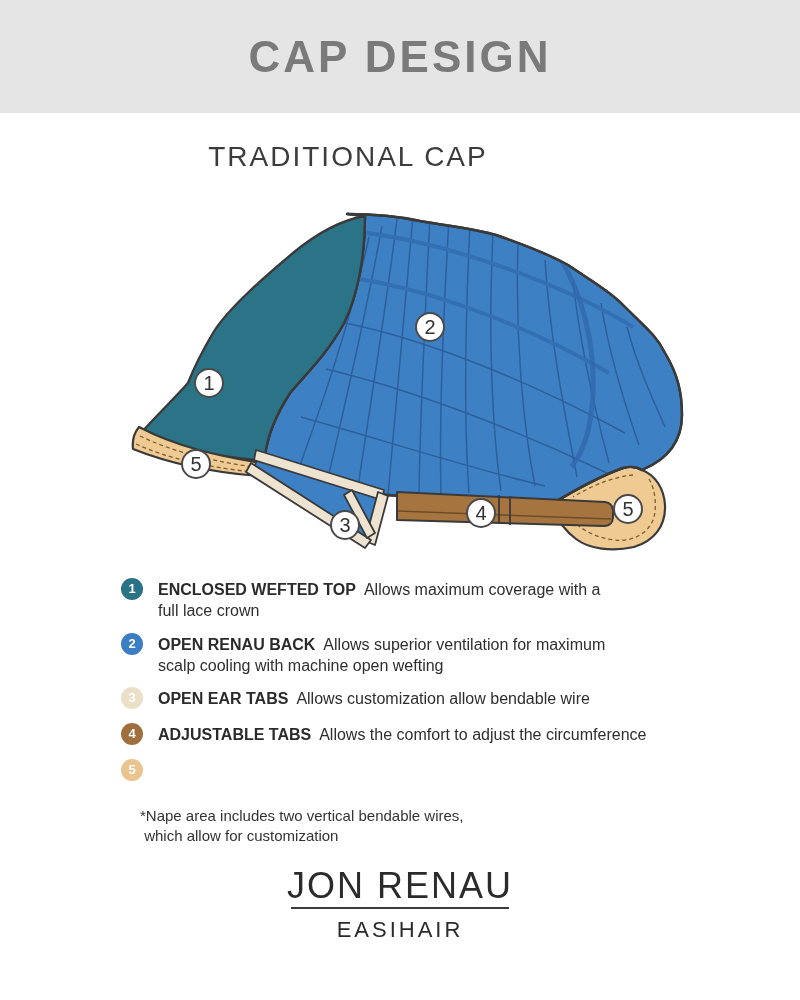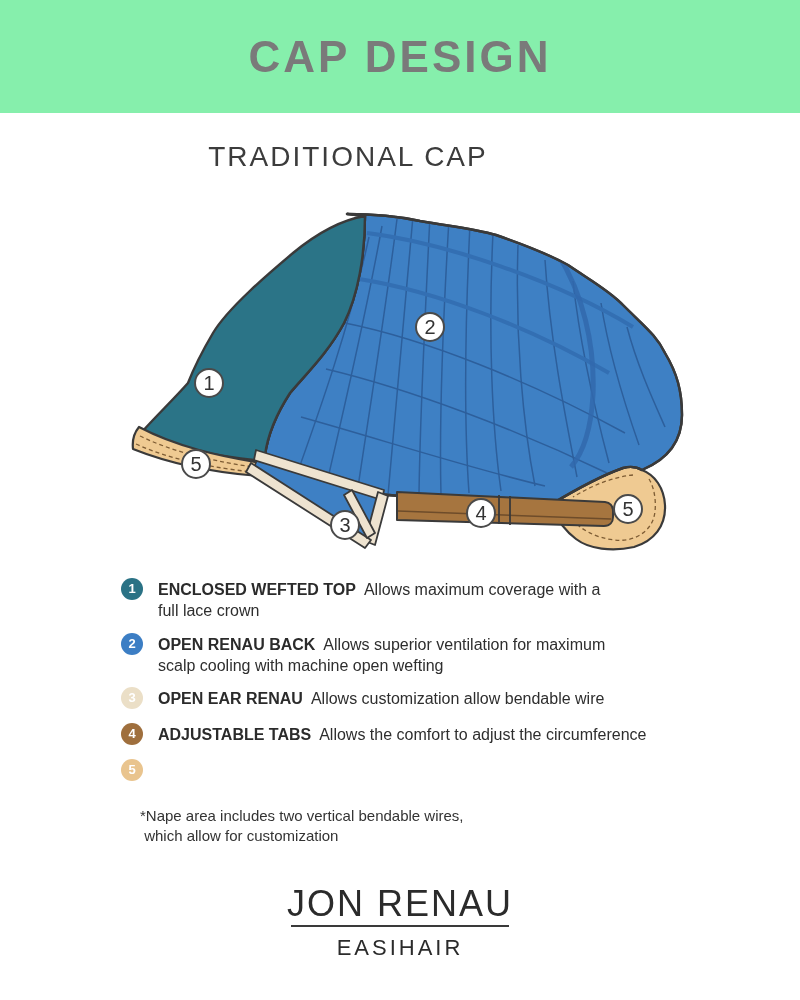--- a/index.html
+++ b/index.html
@@ -1,34 +1,34 @@
 <!DOCTYPE html>
 <html><head>
 <meta charset="utf-8">
 <style>
   * { margin:0; padding:0; box-sizing:border-box; }
   html,body { width:800px; height:1000px; background:#fff; font-family:"Liberation Sans", sans-serif; position:relative; overflow:hidden; }
   .page { position:absolute; inset:0; width:800px; height:1000px; }
 
-  .header { position:absolute; left:0; top:0; width:800px; height:113px; background:#86efac; display:flex; align-items:center; justify-content:center; }
+  .header { position:absolute; left:0; top:0; width:800px; height:113px; background:#e5e5e5; display:flex; align-items:center; justify-content:center; }
   .header-title { font-size:44px; font-weight:bold; letter-spacing:3px; color:#7a7a7a; }
 
   .subtitle { position:absolute; left:0; top:141px; width:696px; text-align:center; font-size:28px; letter-spacing:2px; color:#3c3c3c; }
 
   .diagram-svg { position:absolute; left:125px; top:195px; }
 
   .legend-item { position:absolute; left:121px; width:640px; display:flex; align-items:flex-start; }
   .badge { flex:none; width:22px; height:22px; border-radius:50%; color:#fff; font-size:13px; font-weight:bold; text-align:center; line-height:22px; margin-right:15px; margin-top:1px; }
   .ltext { font-size:16px; line-height:21px; color:#2e2e2e; padding-top:2px; }
   .llabel { font-weight:bold; margin-right:8px; color:#2b2b2b;margin-top:36px; }
   .ldesc { white-space:pre-line; }
 
   .footnote { position:absolute; left:140px; top:806px; font-size:15px; line-height:20px; color:#333; white-space:pre-line; }
 
-  .footer { position:absolute; left:0; top:868px; width:800px; text-align:center; color:#2b2b2b;margin-top:18px; }
+  .footer { position:absolute; left:0; top:868px; width:800px; text-align:center; color:#2b2b2b; }
   .brand-top { font-size:36px; letter-spacing:2px; line-height:36px; }
   .brand-divider { width:218px; height:2px; background:#3a3a3a; margin:3px auto 3px auto; }
   .brand-bottom { font-size:22px; letter-spacing:3px; line-height:36px; }
 
   
   .teal  { fill:#2b7487; stroke:#3a3a3a; stroke-width:2.4; stroke-linejoin:round; }
   .blue  { fill:#3e80c4; stroke:#3a3a3a; stroke-width:2.4; stroke-linejoin:round; }
   .blue-inner { fill:#3e80c4; stroke:#3a3a3a; stroke-width:1.6; stroke-linejoin:round; }
   .tan   { fill:#efca92; stroke:#3a3a3a; stroke-width:2.2; stroke-linejoin:round; }
   .cream { fill:#eee3d0; stroke:#3a3a3a; stroke-width:1.8; stroke-linejoin:round; }
@@ -135,21 +135,21 @@
         <div class="ltext"><span class="llabel">ENCLOSED WEFTED TOP</span><span class="ldesc">Allows maximum coverage with a
 full lace crown</span></div>
       </div>
       <div class="legend-item" style="top: 632px;">
         <span class="badge" style="background: rgb(60, 126, 196);">2</span>
         <div class="ltext"><span class="llabel">OPEN RENAU BACK</span><span class="ldesc">Allows superior ventilation for maximum
 scalp cooling with machine open wefting</span></div>
       </div>
       <div class="legend-item" style="top: 686px;">
         <span class="badge" style="background: rgb(235, 223, 199);">3</span>
-        <div class="ltext"><span class="llabel">OPEN EAR RENAU</span><span class="ldesc">Allows customization allow bendable wire</span></div>
+        <div class="ltext"><span class="llabel">OPEN EAR TABS</span><span class="ldesc">Allows customization allow bendable wire</span></div>
       </div>
       <div class="legend-item" style="top: 722px;">
         <span class="badge" style="background: rgb(159, 111, 61);">4</span>
         <div class="ltext"><span class="llabel">ADJUSTABLE TABS</span><span class="ldesc">Allows the comfort to adjust the circumference</span></div>
       </div>
       <div class="legend-item" style="top: 758px;">
         <span class="badge" style="background: rgb(233, 196, 142);">5</span>
       </div>
     </div>
 

